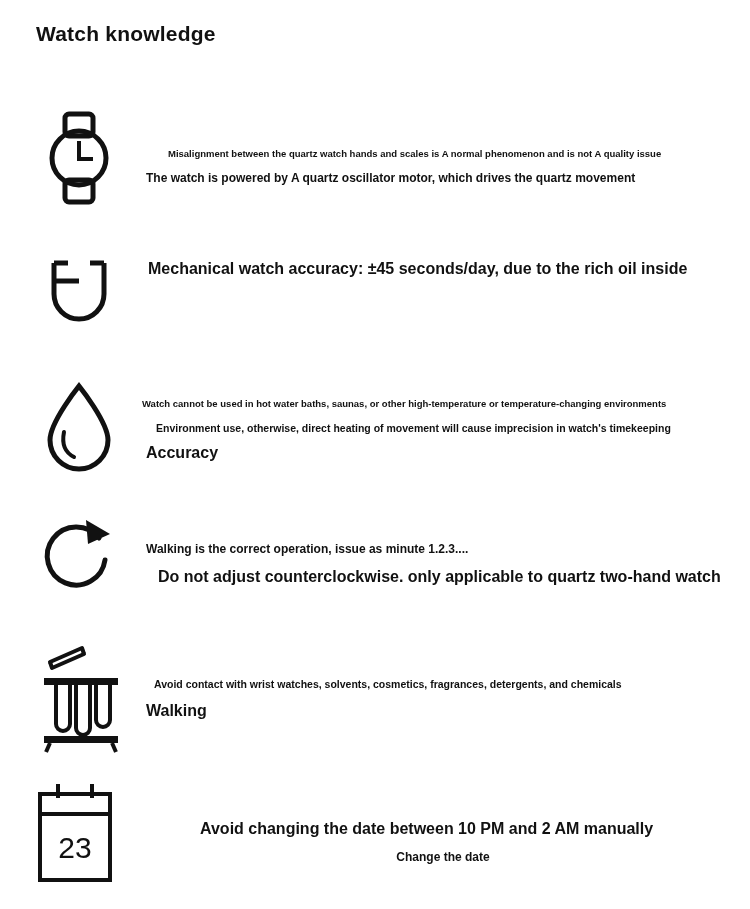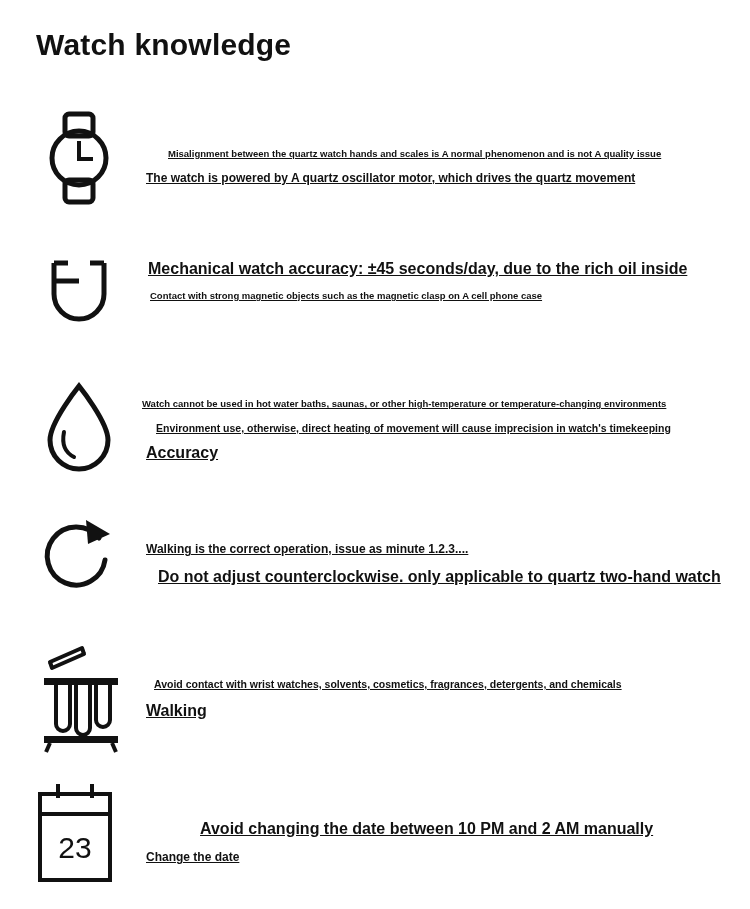--- a/index.html
+++ b/index.html
@@ -16,22 +16,22 @@
     overflow: hidden;
   }
   .page {
     position: relative;
     width: 750px;
     height: 909px;
   }
   .page-title {
     position: absolute;
     left: 36px;
-    top: 28px;
-    font-size: 30px;
+    top: 22px;
+    font-size: 21px;
     font-weight: bold;
     letter-spacing: 0.2px;
     color: #111111;
   }
 
   .section {
     position: absolute;
     left: 0;
     width: 750px;
   }
@@ -40,21 +40,20 @@
     left: 36px;
     width: 100px;
     display: flex;
     align-items: flex-start;
     justify-content: flex-start;
   }
   .text-box {
     position: absolute;
     left: 140px;
     width: 600px;
-    text-decoration: underline;
   }
   .line {
     color: #111111;
     white-space: nowrap;
   }
 
   
   .t-xs { font-size: 9.5px; font-weight: bold; }
   .t-sm { font-size: 10.5px; font-weight: bold; }
   .t-md { font-size: 12px; font-weight: bold; }
@@ -89,21 +88,20 @@
     <div class="icon-box" style="top:0px;">
       <svg width="86" height="80" viewBox="0 0 86 80">
         <path d="M18 13 L18 44 A25 25 0 0 0 68 44 L68 13" fill="none" stroke="#111" stroke-width="5"></path>
         <line x1="18" y1="31" x2="43" y2="31" stroke="#111" stroke-width="5"></line>
         <line x1="18" y1="13" x2="32" y2="13" stroke="#111" stroke-width="5"></line>
         <line x1="54" y1="13" x2="68" y2="13" stroke="#111" stroke-width="5"></line>
       </svg>
     </div>
     <div class="text-box" style="top:10px;">
       <div class="line t-lg" style="margin-left:8px;">Mechanical watch accuracy: ±45 seconds/day, due to the rich oil inside</div>
-      <div class="line t-xs" style="margin-left:10px; margin-top:12px;">Contact with strong magnetic objects such as the magnetic clasp on A cell phone case</div>
     </div>
   </div>
 
   <div class="section" style="top:380px;">
     <div class="icon-box" style="top:0px;">
       <svg width="86" height="92" viewBox="0 0 86 92">
         <path d="M43 6 C43 6 14 42 14 60 A29 29 0 0 0 72 60 C72 42 43 6 43 6 Z" fill="none" stroke="#111" stroke-width="5"></path>
         <path d="M28 52 C26 62 28 72 38 77" fill="none" stroke="#111" stroke-width="4" stroke-linecap="round"></path>
       </svg>
     </div>
@@ -158,17 +156,17 @@
       <svg width="86" height="108" viewBox="0 0 86 108">
         <line x1="22" y1="2" x2="22" y2="16" stroke="#111" stroke-width="4"></line>
         <line x1="56" y1="2" x2="56" y2="16" stroke="#111" stroke-width="4"></line>
         <rect x="4" y="12" width="70" height="86" fill="none" stroke="#111" stroke-width="4"></rect>
         <line x1="4" y1="32" x2="74" y2="32" stroke="#111" stroke-width="4"></line>
         <text x="39" y="76" font-family="Liberation Sans, sans-serif" font-size="30" text-anchor="middle" fill="#111">23</text>
       </svg>
     </div>
     <div class="text-box" style="top:38px;">
       <div class="line t-lg" style="margin-left:60px;">Avoid changing the date between 10 PM and 2 AM manually</div>
-      <div class="line t-md" style="margin-left:6px; margin-top:12px;">Change the date</div>
+      <div class="line t-md" style="margin-left:6px; margin-top:12px;text-align:center;">Change the date</div>
     </div>
   </div>
 
 </div>
 
 </body></html>

